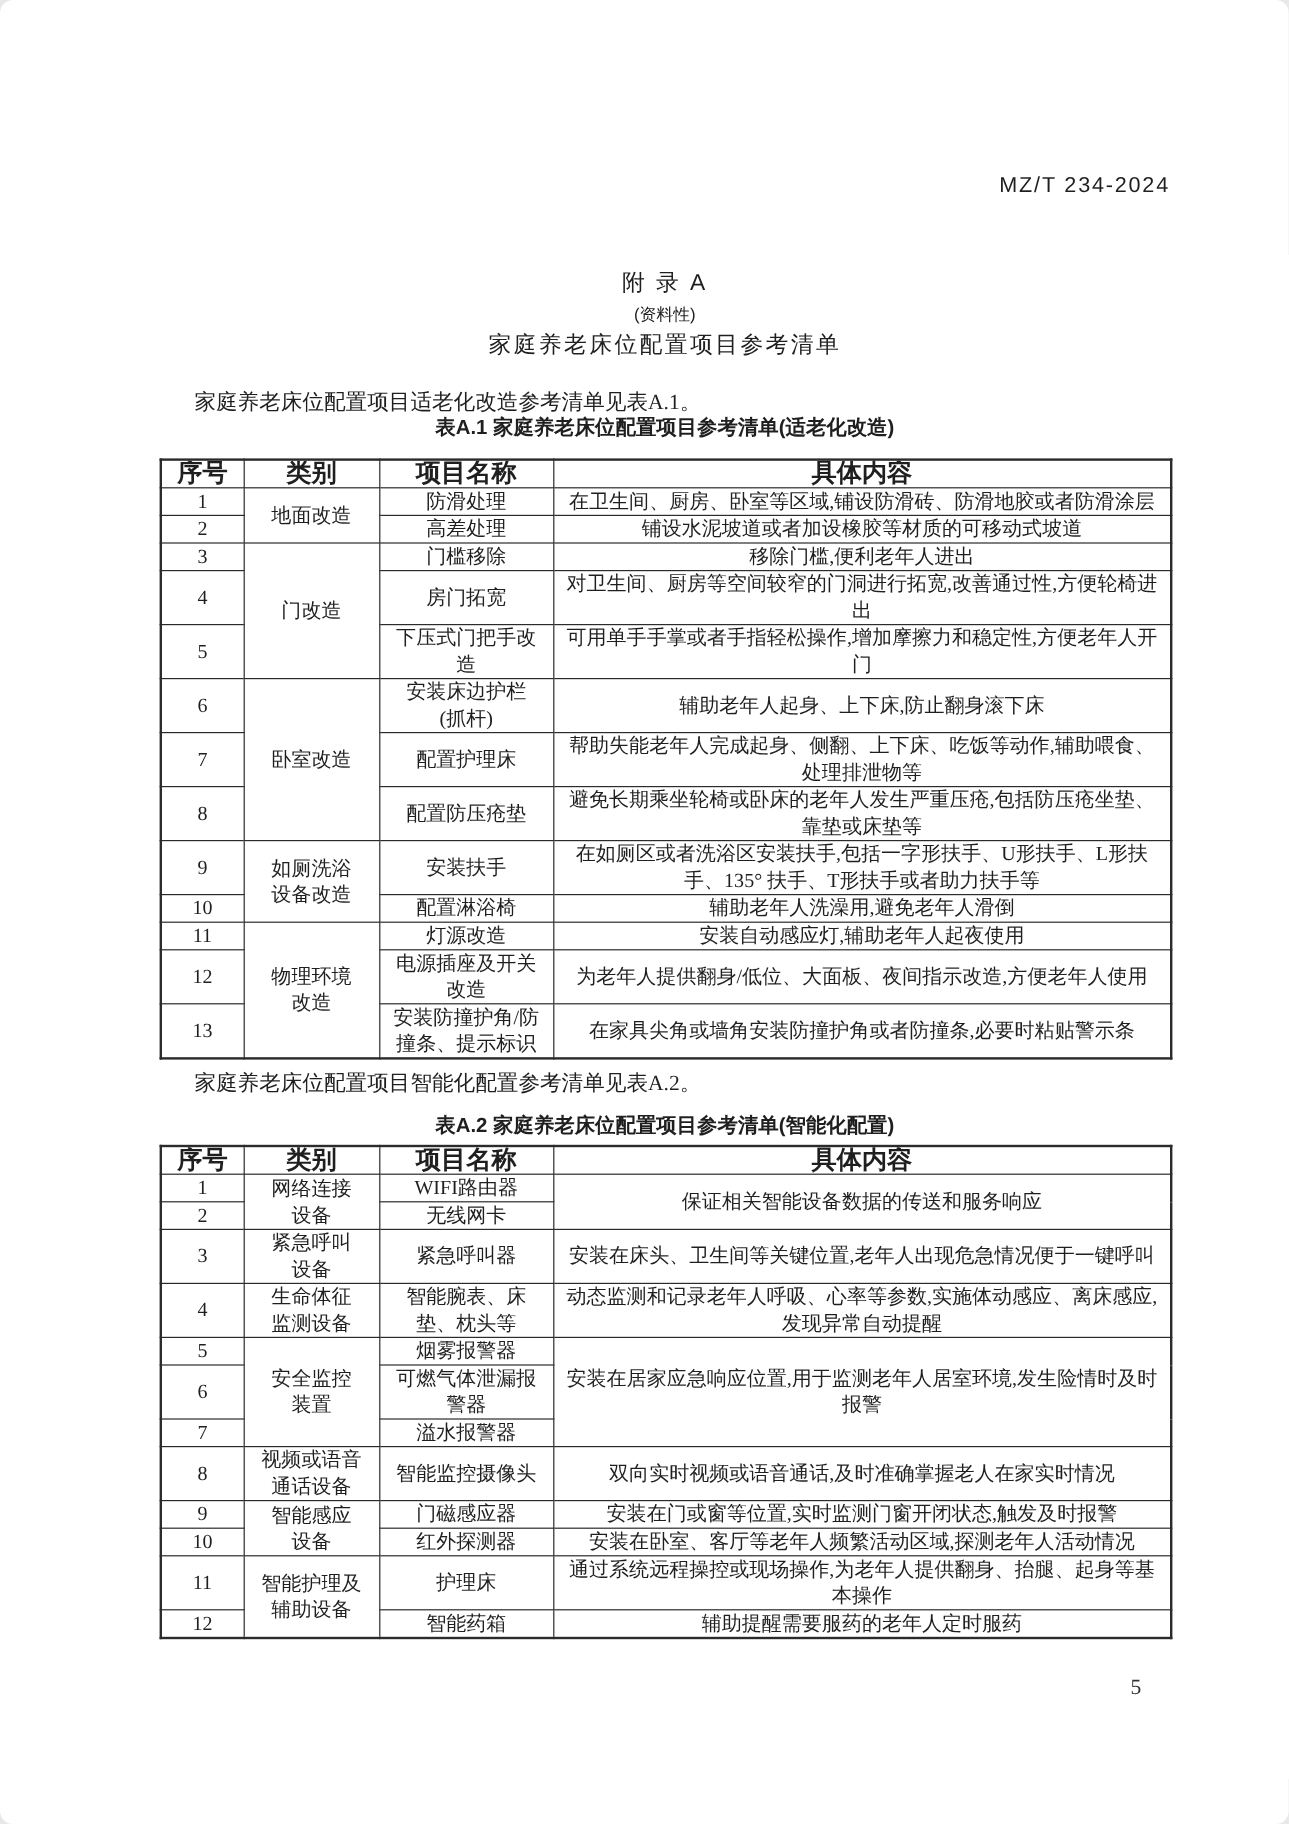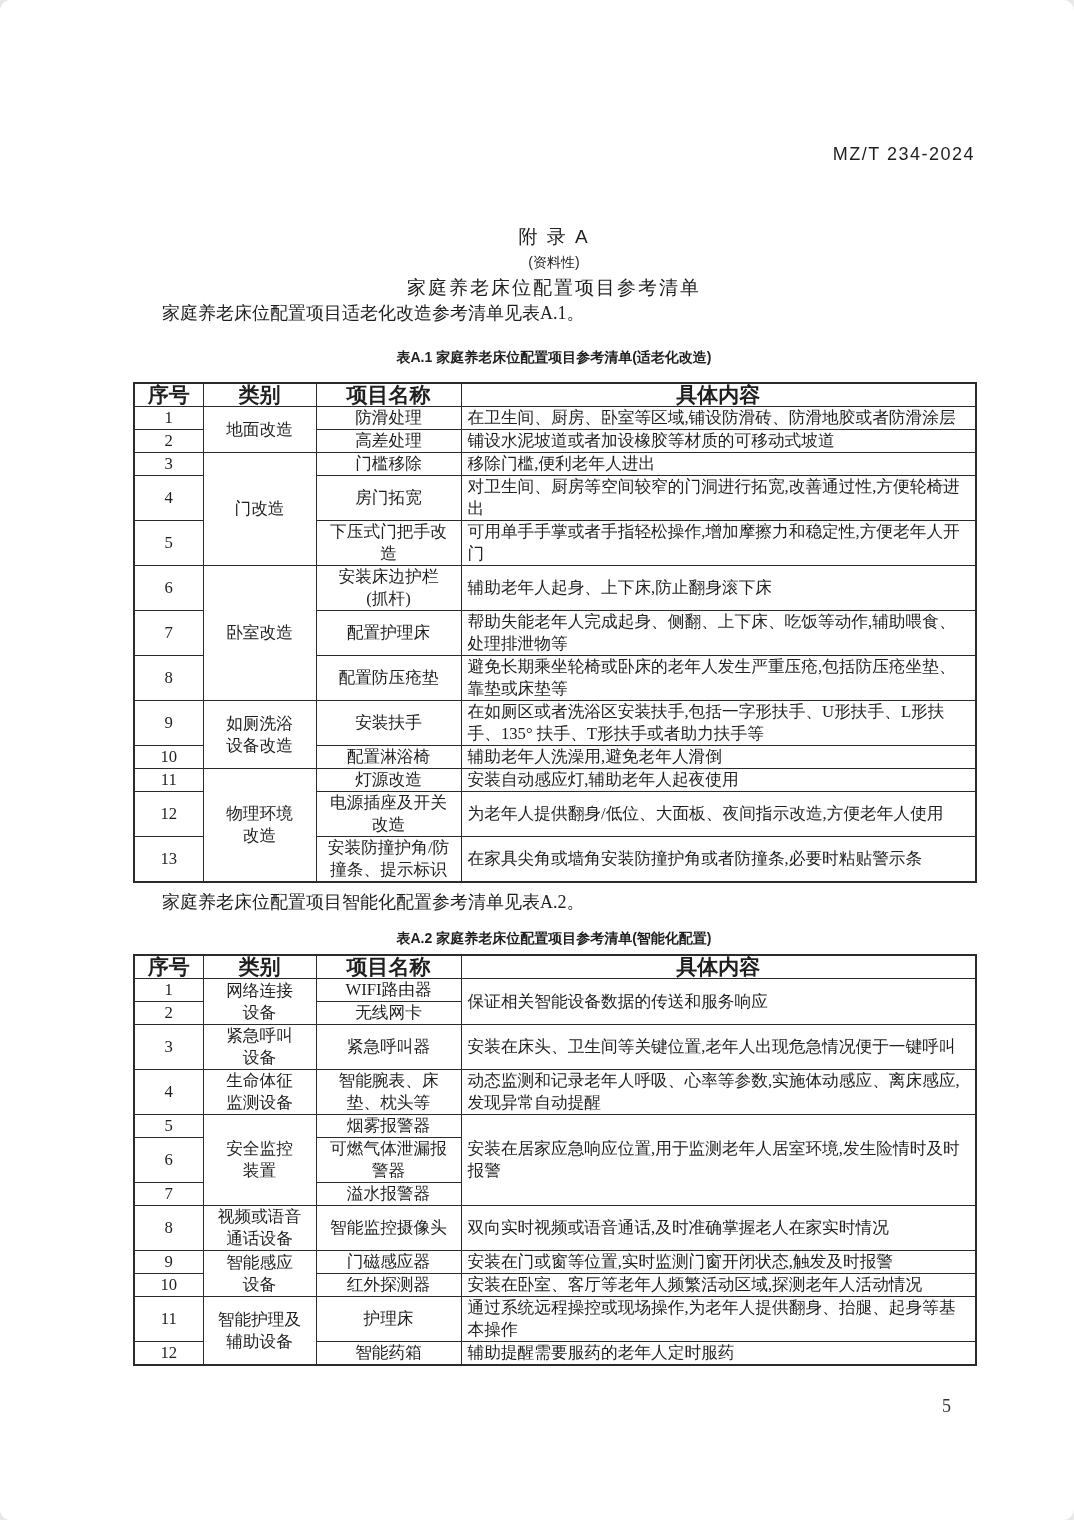--- a/index.html
+++ b/index.html
@@ -24,27 +24,27 @@
     font-family:"Liberation Sans", sans-serif;
     font-weight:normal;
   }
   .head-block .h-main { font-size:19px; line-height:26px; letter-spacing:2px; }
   .head-block .h-sub  { font-size:14px; line-height:25px; letter-spacing:0; }
   .intro {
     position:absolute; left:133px; width:842px;
     margin:0; text-indent:29px;
     font-size:18px; line-height:22px;
   }
-  #intro1 { top:302px; }
+  #intro1 { top:324px; }
   #intro2 { top:891px; }
   .caption {
     position:absolute; left:133px; width:842px;
     text-align:center;
     font-family:"Liberation Sans", sans-serif;
-    font-weight:bold; font-size:14px; line-height:22px;
+    font-weight:bold; font-size:17px; line-height:22px;
   }
   #caption1 { top:346px; }
   #caption2 { top:927px; }
   table.ref-table {
     position:absolute; left:133px; width:842px;
     border-collapse:collapse; table-layout:fixed;
     border:2px solid #2b2b2b;
   }
   #table1 { top:382px; }
   #table2 { top:954px; }
@@ -55,21 +55,21 @@
     text-align:center;
     vertical-align:middle;
     white-space:pre-line;
     overflow:hidden;
   }
   .ref-table th {
     font-family:"Liberation Sans", sans-serif;
     font-weight:bold; font-size:21px; height:21px;
   }
   .ref-table td { font-size:16.7px; height:22px; }
-  .ref-table td.detail { text-align:left; white-space:normal; }
+  .ref-table td.detail { text-align:center; white-space:normal; }
   .page-number {
     position:absolute; top:1396px; right:123px;
     font-size:18px; color:#333;
   }
 </style>
 </head>
 <body>
 
 <div class="page">
   <div class="doc-number">MZ/T 234-2024</div>

